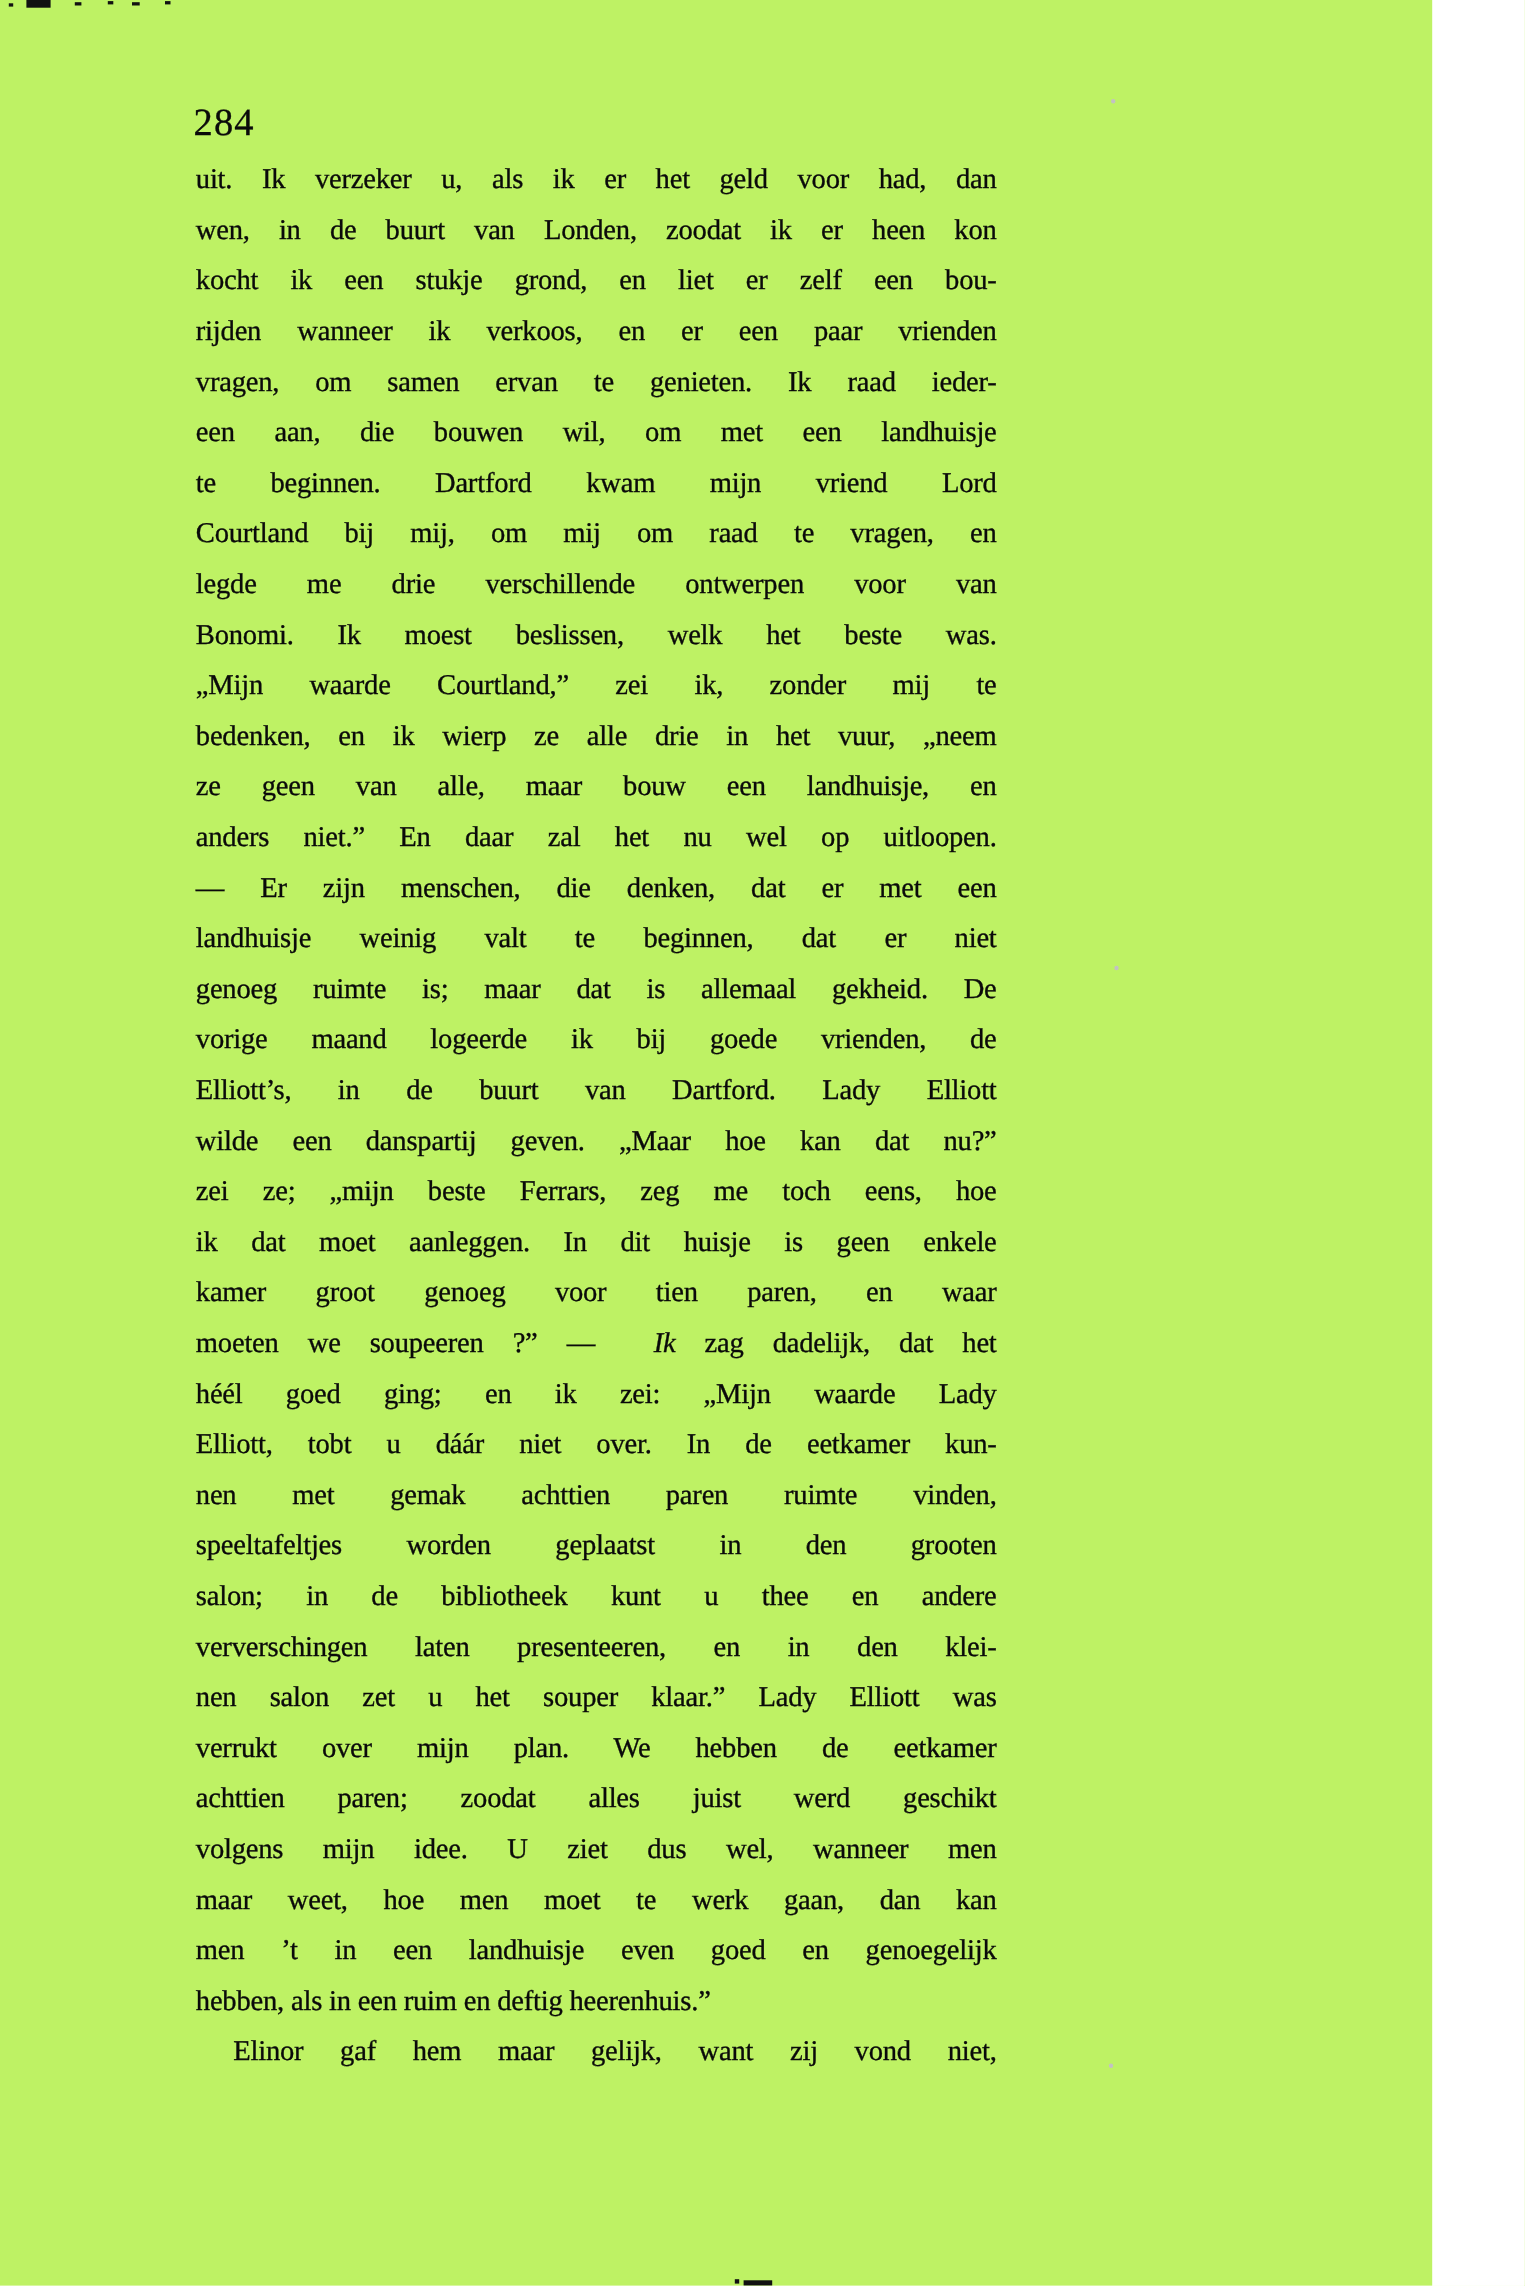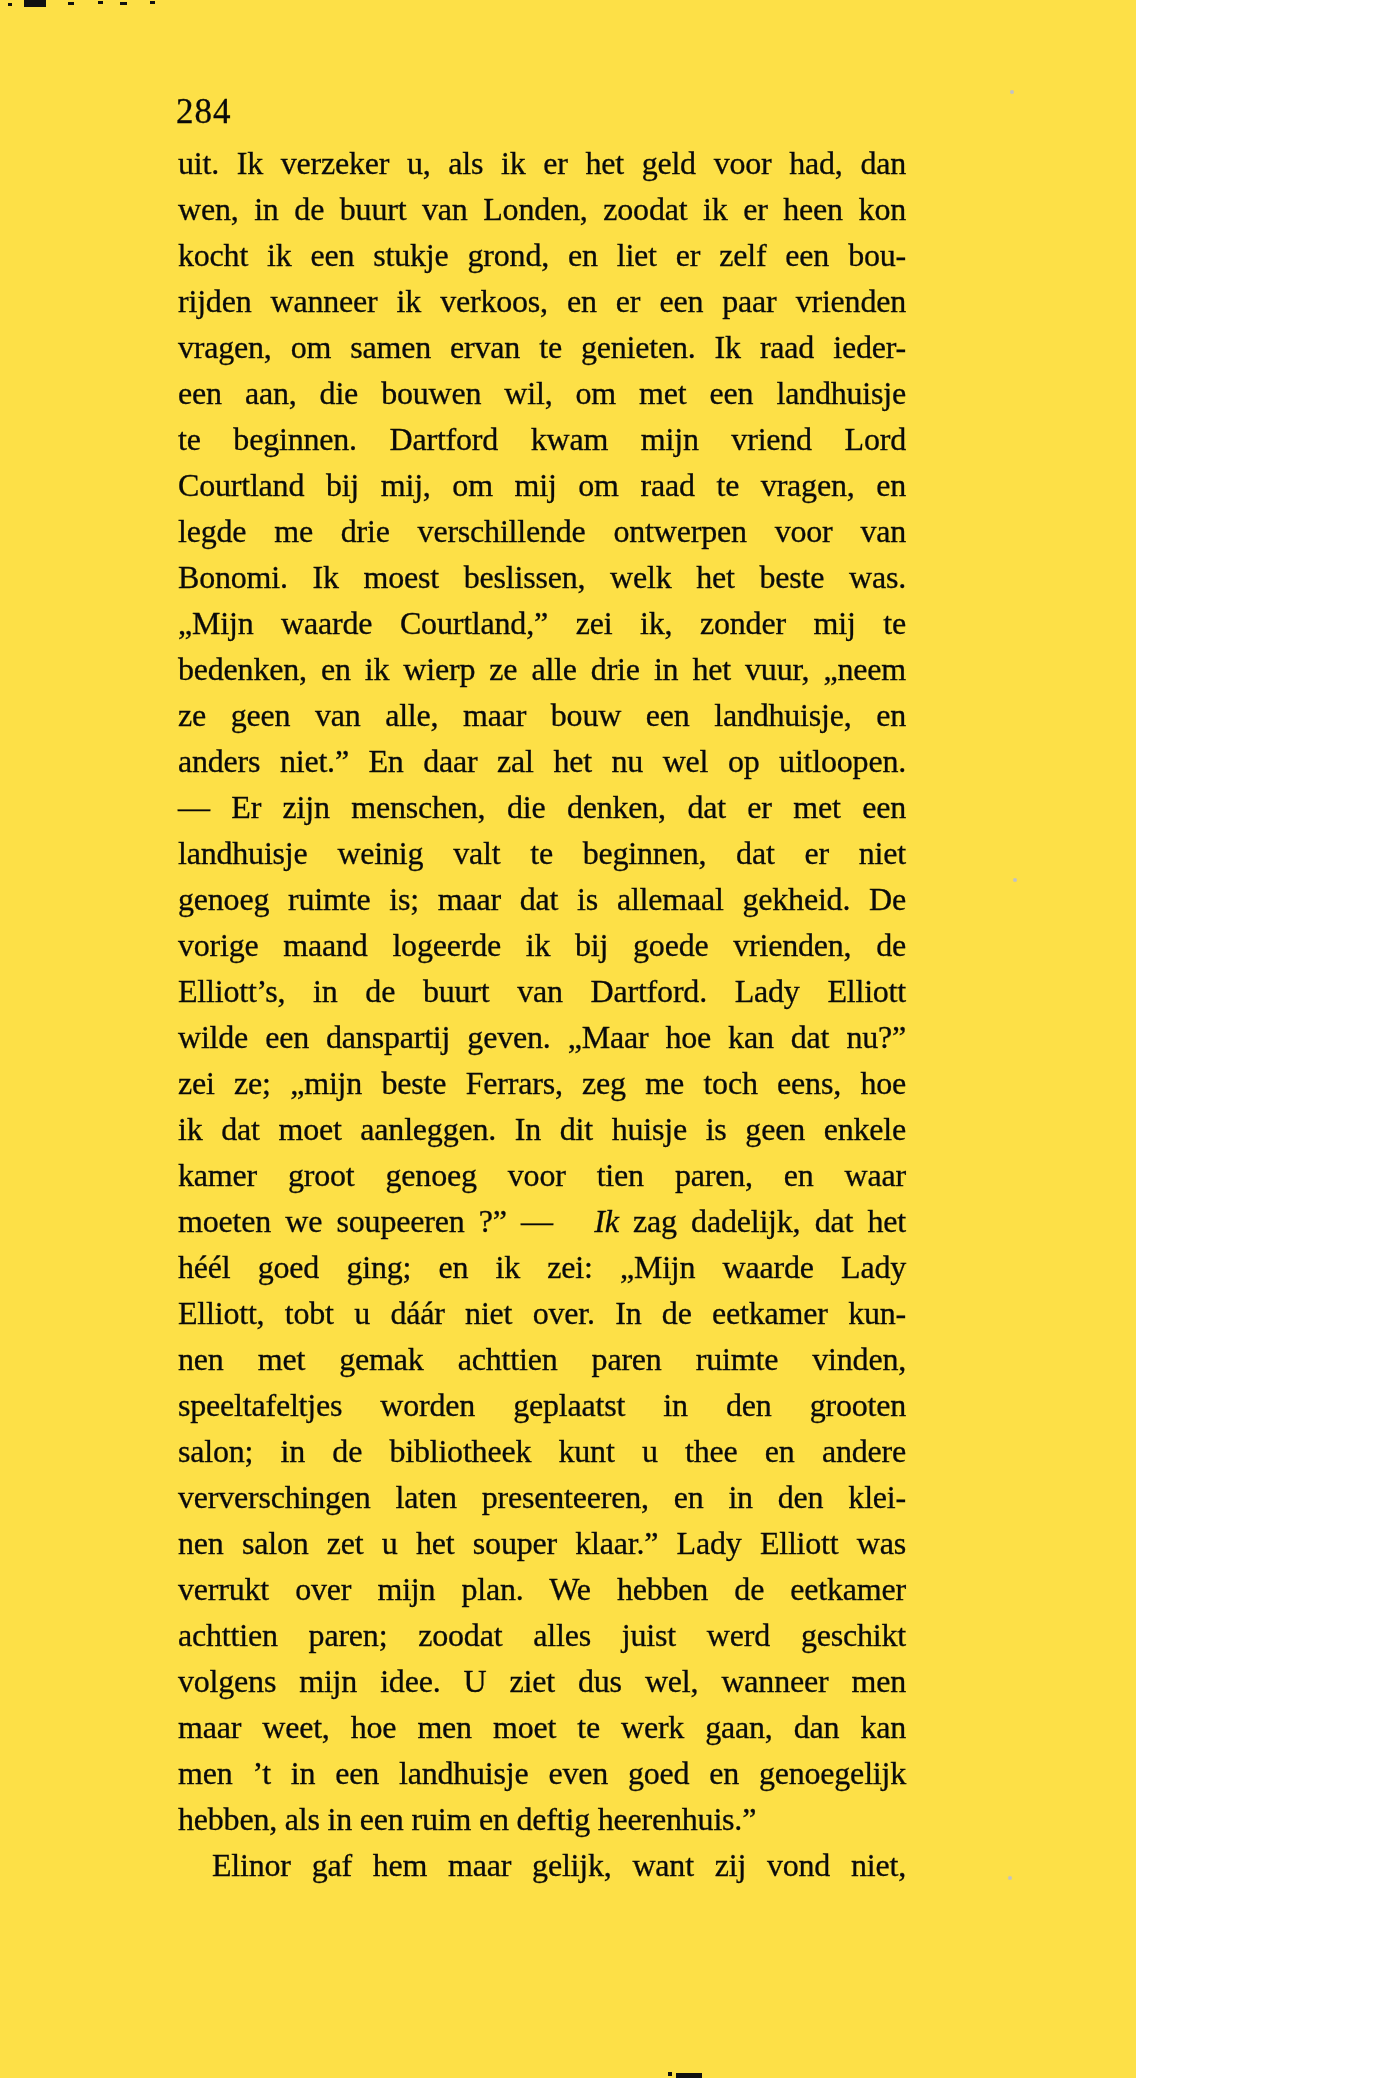--- a/index.html
+++ b/index.html
@@ -2,43 +2,43 @@
 <html><head>
 <meta charset="utf-8">
 <style>
   html, body {
     margin: 0;
     padding: 0;
     background: #ffffff;
   }
   .scan-page {
     position: relative;
-    width: 1136px;
+    width: 1302px;
     height: 2078px;
-    background: #fde047;
+    background: #bef264;
     overflow: hidden;
     font-family: "Liberation Serif", "DejaVu Serif", serif;
     color: #0a0a0a;
     text-decoration: underline;
   }
   .page-number {
     position: absolute;
     left: 176px;
     top: 92px;
     font-size: 35px;
     line-height: 40px;
     letter-spacing: 1px;
     -webkit-text-stroke: 0.3px #0a0a0a;
   }
   .text-block {
     position: absolute;
     left: 178px;
     top: 140px;
     width: 728px;
-    font-size: 32px;
+    font-size: 26px;
     -webkit-text-stroke: 0.3px #0a0a0a;
     letter-spacing: -0.2px;
   }
   .line {
     height: 46px;
     line-height: 46px;
     white-space: nowrap;
     overflow: visible;
   }
   .line.j {

